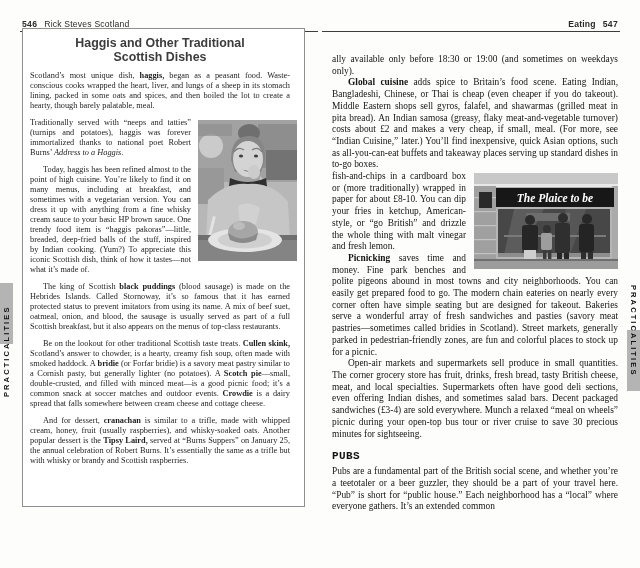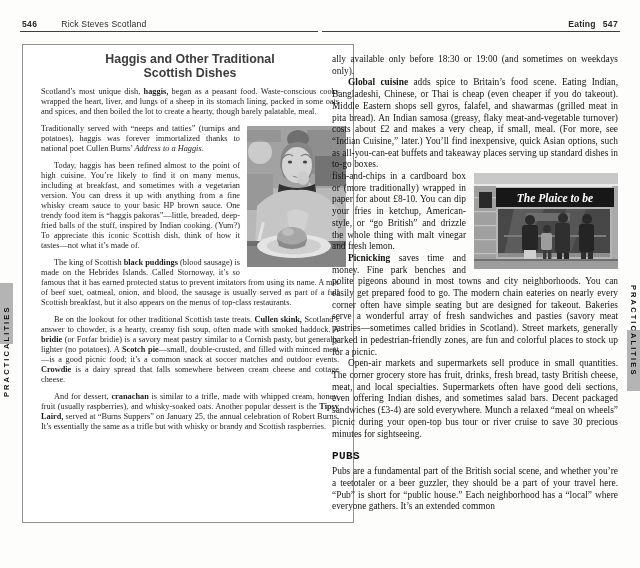--- a/index.html
+++ b/index.html
@@ -9,31 +9,31 @@
     font-family:"Liberation Sans",sans-serif;
     -webkit-font-smoothing:antialiased;
   }
   b{font-weight:bold;} i{font-style:italic;}
 
   
   .hdr{position:absolute;top:19px;font-size:8.6px;color:#2a2a2a;letter-spacing:.2px;white-space:nowrap;}
   .hdr-left{left:22px;}
   .hdr-right{right:22px;text-align:right;}
   .hdr .pnum{font-weight:600;letter-spacing:.3px;}
-  .hdr .btitle{margin-left:24px;}
+  .hdr .btitle{margin-left:7px;}
   .hdr .sect{font-weight:bold;margin-right:7px;}
   .rule{position:absolute;top:31px;height:1px;background:#3d3d3d;}
   .rule-left{left:20px;width:298px;}
   .rule-right{left:322px;width:298px;}
 
   
   .sidebar-box{
-    position:absolute;left:22px;top:44px;width:332px;height:479px;
+    position:absolute;left:22px;top:28px;width:283px;height:479px;
     border:1.5px solid #8f8f8f;box-sizing:border-box;
-    padding:5px 7px 6px 11px;background:#fff;overflow:hidden;
+    padding:5px 7px 6px 0;background:#fff;overflow:hidden;
   }
   .box-title{
     font-weight:bold;font-size:12.4px;line-height:14px;color:#3c3c3c;
     text-align:center;margin:2px 0 5px 0;
   }
   .box-body{font-size:8.3px;line-height:10px;color:#1d1d1d;text-align:justify;}
   .box-body p{margin:7px;font-family:Liberation Serif, serif;}
   .box-body p.ind{text-indent:13px;}
   .photo-haggis{float:right;width:99px;height:141px;margin:2px 0 2px 7px;}
 
@@ -116,21 +116,21 @@
           <rect x="0" y="118" width="99" height="23" fill="#848484"></rect>
           <rect x="0" y="115" width="99" height="5" fill="#6e6e6e"></rect>
           <ellipse cx="47" cy="120" rx="37" ry="12" fill="#e4e4e4"></ellipse>
           <ellipse cx="47" cy="120" rx="27" ry="8.5" fill="#cfcfcf"></ellipse>
           <ellipse cx="45" cy="112" rx="15" ry="11" fill="#a6a6a6"></ellipse>
           <path d="M30,113 Q45,124 60,113 L58,120 Q45,126 32,120 Z" fill="#8a8a8a"></path>
           <ellipse cx="41" cy="106" rx="6" ry="4" fill="#bdbdbd"></ellipse>
         </g>
       </svg>
 
-      <p><span>Traditionally served with “neeps and tatties” (turnips and potatoes), haggis was forever immortalized thanks to national poet Cullen Burns’ </span><i>Address to a Haggis</i><span>.</span></p>
+      <p><span>Traditionally served with “neeps and tatties” (turnips and potatoes), haggis was forever immortalized thanks to national poet Robert Burns’ </span><i>Address to a Haggis</i><span>.</span></p>
       <p class="ind"><span>Today, haggis has been refined almost to the point of high cuisine. You’re likely to find it on many menus, including at breakfast, and sometimes with a vegetarian version. You can dress it up with anything from a fine whisky cream sauce to your basic HP brown sauce. One trendy food item is “haggis pakoras”—little, breaded, deep-fried balls of the stuff, inspired by Indian cooking. (Yum?) To appreciate this iconic Scottish dish, think of how it tastes—not what it’s made of.</span></p>
       <p class="ind"><span>The king of Scottish </span><b>black puddings</b><span> (blood sausage) is made on the Hebrides Islands. Called Stornoway, it’s so famous that it has earned protected status to prevent imitators from using its name. A mix of beef suet, oatmeal, onion, and blood, the sausage is usually served as part of a full Scottish breakfast, but it also appears on the menus of top-class restaurants.</span></p>
       <p class="ind"><span>Be on the lookout for other traditional Scottish taste treats. </span><b>Cullen skink,</b><span> Scotland’s answer to chowder, is a hearty, creamy fish soup, often made with smoked haddock. A </span><b>bridie</b><span> (or Forfar bridie) is a savory meat pastry similar to a Cornish pasty, but generally lighter (no potatoes). A </span><b>Scotch pie</b><span>—small, double-crusted, and filled with minced meat—is a good picnic food; it’s a common snack at soccer matches and outdoor events. </span><b>Crowdie</b><span> is a dairy spread that falls somewhere between cream cheese and cottage cheese.</span></p>
       <p class="ind"><span>And for dessert, </span><b>cranachan</b><span> is similar to a trifle, made with whipped cream, honey, fruit (usually raspberries), and whisky-soaked oats. Another popular dessert is the </span><b>Tipsy Laird,</b><span> served at “Burns Suppers” on January 25, the annual celebration of Robert Burns. It’s essentially the same as a trifle but with whisky or brandy and Scottish raspberries.</span></p>
     </div>
   </div>
 </div>
 
 <div>
 

